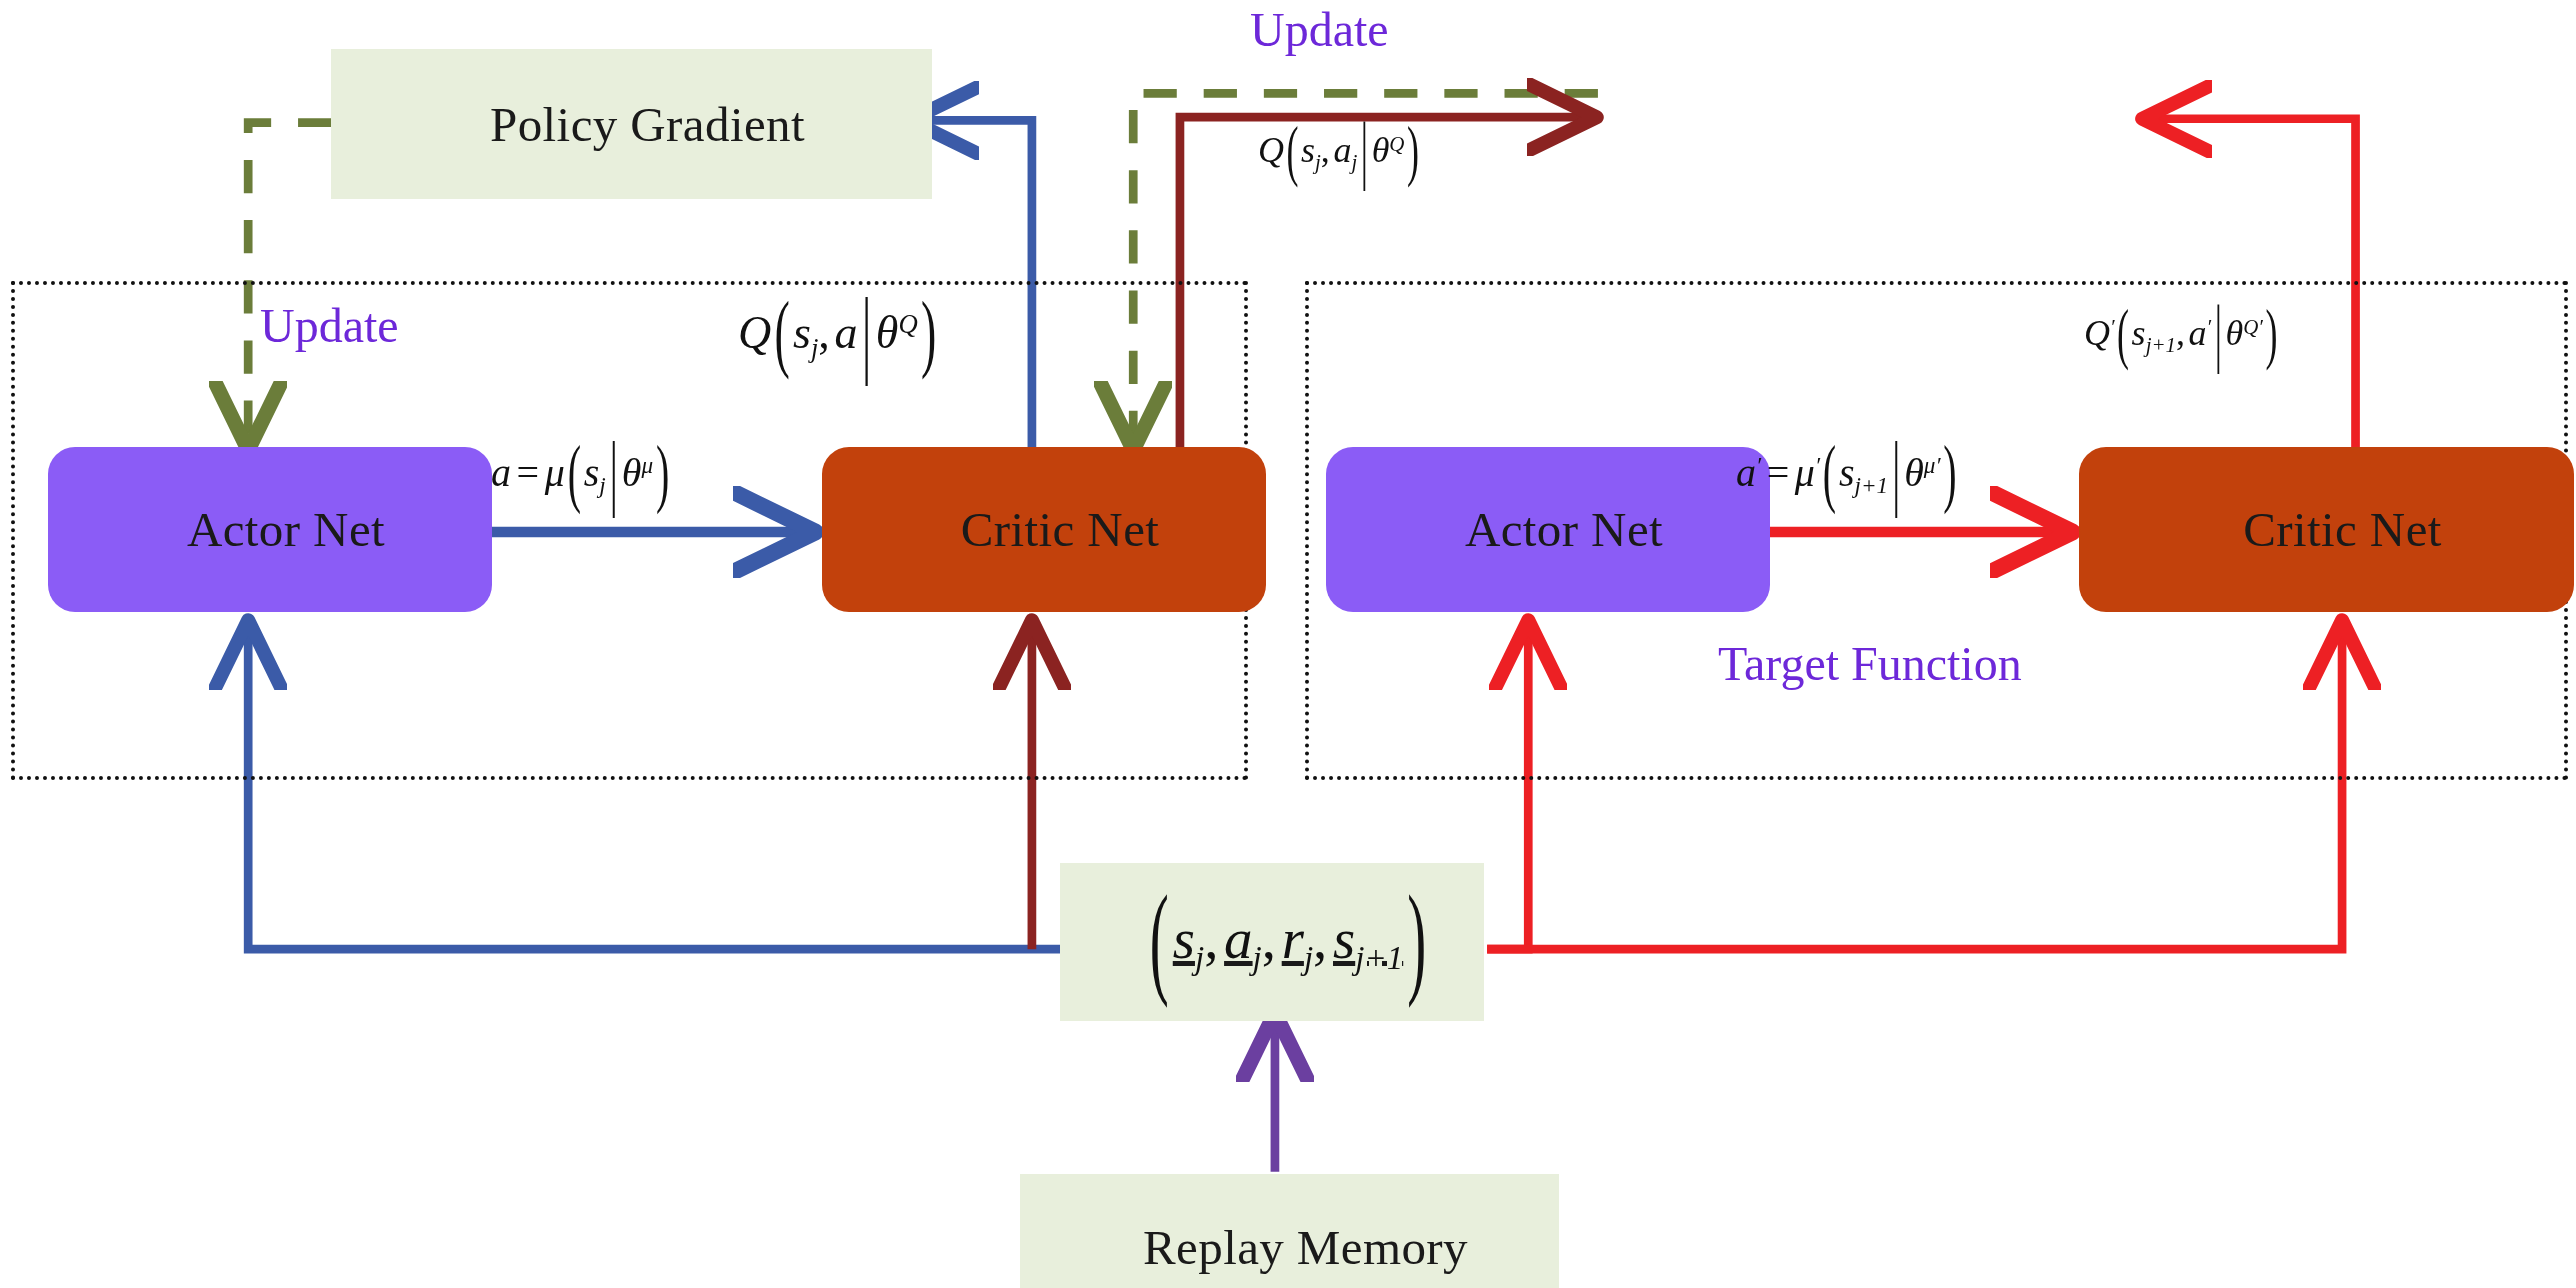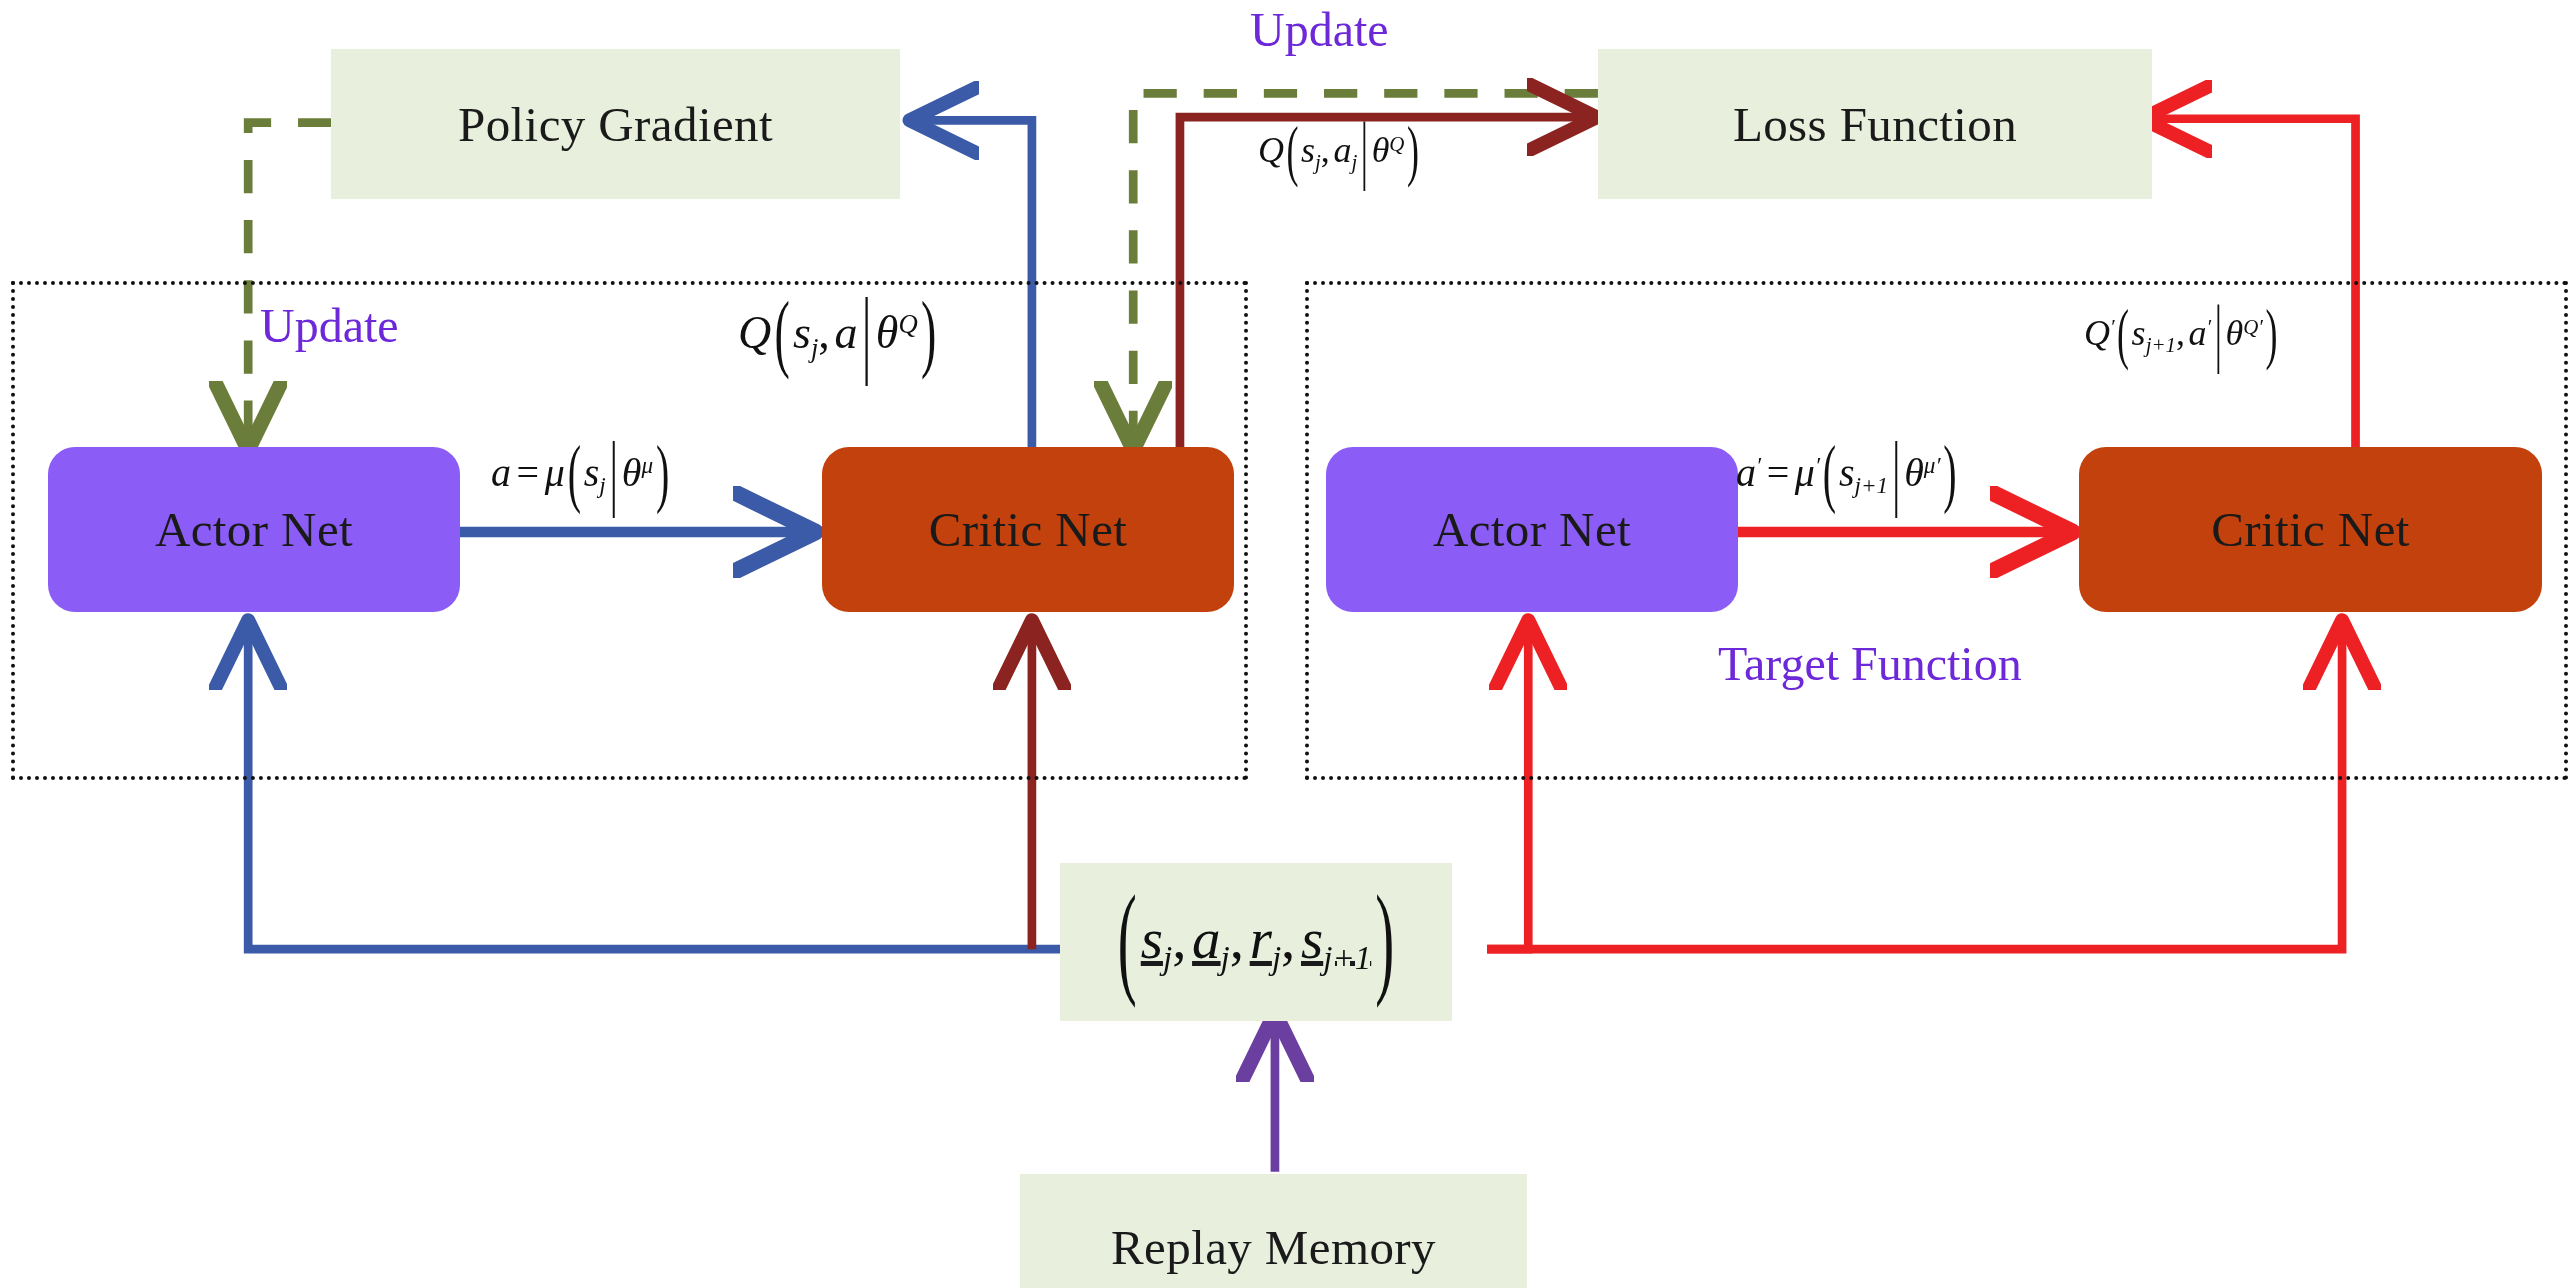--- a/index.html
+++ b/index.html
@@ -2,21 +2,21 @@
 <html style="font-size:12.7px"><head>
 <meta charset="utf-8">
 <style>
   html,body{margin:0;padding:0;background:#ffffff;}
   body{width:2576px;height:1288px;overflow:hidden;
        font-family:"Liberation Serif","DejaVu Serif",serif;}
   #stage{position:relative;width:2576px;height:1288px;background:#fff;}
 
   
   .box{position:absolute;display:flex;align-items:center;justify-content:center;
-       text-align:center;color:#1a1a1a;line-height:1;}
+       text-align:center;color:#1a1a1a;line-height:1;padding-left:32px;}
   .greenbox{background:#e8efdc;}
   .peachbox{background:#8b5cf6;border-radius:27px;}
   .bluebox{background:#c2410c;border-radius:27px;}
   .boxlabel{font-size:49px;letter-spacing:0.4px;}
 
   
   .groupframe{position:absolute;border:4px dotted #111;background:transparent;}
 
   
   .tlabel{position:absolute;color:#6d28d9;white-space:nowrap;line-height:1;}
@@ -94,23 +94,20 @@
     <path d="M 1610 1480 L 1610 1288" fill="none" stroke="#6b3fa0" stroke-width="11" marker-end="url(#ah-purple)"></path>
   </svg>
 
   <div class="groupframe" style="left:11px;top:281px;width:1229px;height:491px;"></div>
   <div class="groupframe" style="left:1305px;top:281px;width:1255px;height:491px;"></div>
 
   <div class="box greenbox" style="left:331px;top:49px;width:569px;height:150px;">
     <span class="boxlabel">Policy Gradient</span>
   </div>
 
-  <div class="box greenbox" style="left:1598px;top:49px;width:554px;height:150px;">
-    <span class="boxlabel">Loss Function</span>
-  </div>
 
   <div class="box peachbox" style="left:48px;top:447px;width:412px;height:165px;">
     <span class="boxlabel">Actor Net</span>
   </div>
 
   <div class="box bluebox" style="left:822px;top:447px;width:412px;height:165px;">
     <span class="boxlabel">Critic Net</span>
   </div>
 
   <div class="box peachbox" style="left:1326px;top:447px;width:412px;height:165px;">

